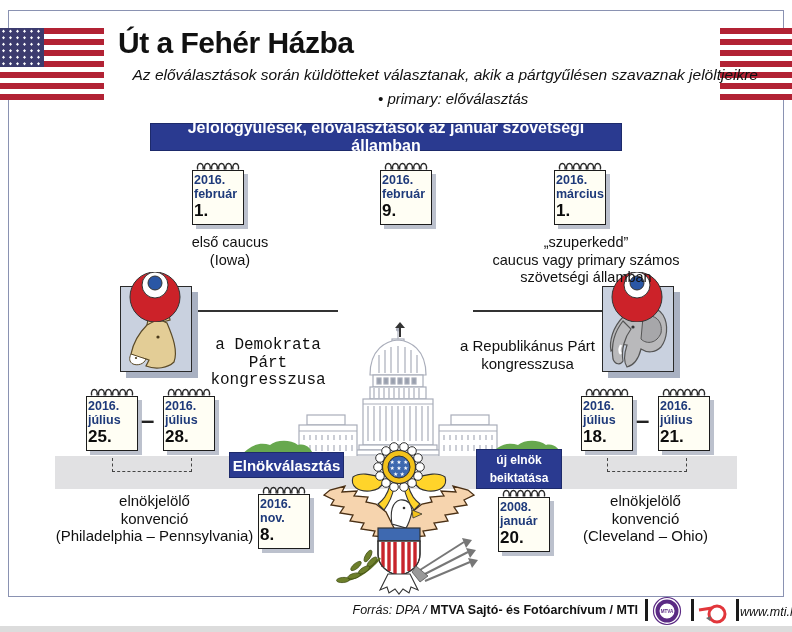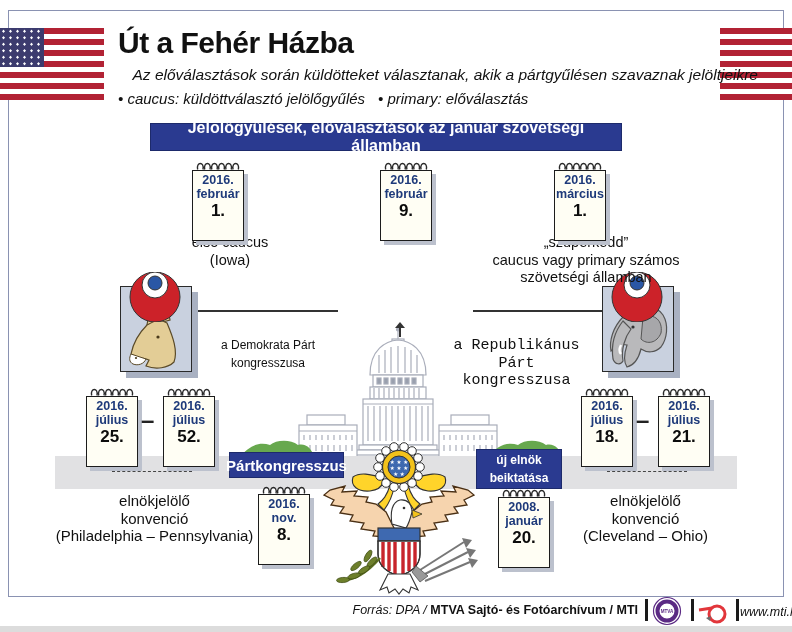--- a/index.html
+++ b/index.html
@@ -23,21 +23,21 @@
           align-items:center;justify-content:center;text-align:center;z-index:7;
           white-space:pre-line;border:1px solid #1d2a6b;}
   #banner-primaries{left:150px;top:123px;width:470px;height:26px;font-size:16px;}
   #banner-congress{left:338px;top:298px;width:135px;height:25px;font-size:15.5px;}
   #banner-election{left:229px;top:452px;width:113px;height:24px;font-size:15px;}
   #banner-inauguration{left:476px;top:449px;width:84px;height:38px;font-size:12px;line-height:18px;}
   
   .cal{position:absolute;width:52px;z-index:6;}
   .cal-curls{display:block;margin:0 auto;width:46px;height:11px;}
   .cal-page{margin-top:-1px;background:#fffef4;border:1.6px solid #1c1c1c;
-            box-shadow:4px 4px 0 #bcc1cd;text-align:center;padding:3px 1px 20px;}
+            box-shadow:4px 4px 0 #bcc1cd;text-align:left;padding:3px 1px 4px;}
   .cal-y,.cal-m{color:#1e3a7a;font-weight:700;font-size:12.5px;line-height:13.5px;}
   .cal-d{color:#0c0c0c;font-weight:700;font-size:17px;line-height:18px;margin-top:1px;}
   
   .lbl{position:absolute;text-align:center;font-size:14.5px;line-height:17.5px;
        white-space:pre-line;z-index:5;color:#101010;}
   .dash{position:absolute;font-size:24px;font-weight:700;z-index:6;color:#222;}
   
   .party-box{position:absolute;width:70px;height:84px;background:#c9d1df;border:1.6px solid #2a2a2a;
              box-shadow:6px 6px 0 #a9b1c2;z-index:3;overflow:hidden;}
   .rosette{position:absolute;width:60px;height:50px;z-index:4;pointer-events:none;}
@@ -70,21 +70,20 @@
 
   <div id="inner-border"></div>
 
   <div class="abs stripes" id="flag-left">
     <div class="canton"></div>
   </div>
   <div class="abs stripes" id="flag-right"></div>
 
   <div class="abs" id="title">Út a Fehér Házba</div>
   <div class="abs" id="subtitle">Az előválasztások során küldötteket választanak, akik a pártgyűlésen szavaznak jelöltjeikre</div>
-  <div class="abs bullet" style="left:118px;">• caucus: küldöttválasztó jelölőgyűlés</div>
   <div class="abs bullet" style="left:378px;">• primary: előválasztás</div>
 
   <div class="banner" id="banner-primaries">Jelölőgyűlések, előválasztások az január szövetségi államban</div>
 
   <div class="cal" style="left:192px;top:160px;">
     <svg class="cal-curls" viewBox="0 0 52 11">
         <path d="M3 10 C1 1 11 1 9 10 M11 10 C9 1 19 1 17 10 M19 10 C17 1 27 1 25 10 M27 10 C25 1 35 1 33 10 M35 10 C33 1 43 1 41 10 M43 10 C41 1 51 1 49 10" stroke="#2a2a2a" stroke-width="1.6" fill="none"></path>
       </svg>
     <div class="cal-page">
         <div class="cal-y">2016.</div>
@@ -148,23 +147,23 @@
       <circle cx="30" cy="40" r="1.6" fill="#333"></circle>
       <path d="M18 58 C16 62 16 65 18 67" stroke="#fff" stroke-width="2.4" fill="none"></path>
     </svg>
   </div>
   <svg class="rosette" style="left:607px;top:272px;" viewBox="0 0 60 50">
     <circle cx="30" cy="25" r="25" fill="#cc2229" stroke="#333" stroke-width="1"></circle>
     <circle cx="30" cy="13" r="13" fill="#ffffff" stroke="#333" stroke-width="1"></circle>
     <circle cx="30" cy="11" r="7" fill="#2a57a5" stroke="#333" stroke-width="1"></circle>
   </svg>
 
-  <div class="lbl" style="left:198px;top:337px;width:140px;font-size:12px;">a Demokrata Párt
+  <div class="lbl" style="left:198px;top:337px;width:140px;font-size:16px;font-family:Liberation Mono, monospace;">a Demokrata Párt
 kongresszusa</div>
-  <div class="lbl" style="left:444px;top:337px;width:145px;font-size:15px;font-family:Liberation Mono, monospace;">a Republikánus Párt
+  <div class="lbl" style="left:455px;top:337px;width:145px;font-size:15px;">a Republikánus Párt
 kongresszusa</div>
 
   <svg class="abs" id="capitol" viewBox="0 0 210 131">
     <g stroke="#a9adba" stroke-width="1.2" fill="#ffffff">
       <line x1="105" y1="1" x2="105" y2="12"></line>
         <circle cx="105" cy="2.5" r="1.5" fill="#a9adba"></circle>
       <rect x="99" y="12" width="12" height="9"></rect>
       <path d="M77 48 C77 22 93 14 105 13 C117 14 133 22 133 48 Z"></path>
       <line x1="86" y1="28" x2="86" y2="46"></line>
         <line x1="92" y1="23" x2="92" y2="46"></line>
@@ -270,21 +269,21 @@
       </div>
   </div>
   <div class="dash" style="left:141px;top:406px;">–</div>
   <div class="cal" style="left:163px;top:386px;">
     <svg class="cal-curls" viewBox="0 0 52 11">
         <path d="M3 10 C1 1 11 1 9 10 M11 10 C9 1 19 1 17 10 M19 10 C17 1 27 1 25 10 M27 10 C25 1 35 1 33 10 M35 10 C33 1 43 1 41 10 M43 10 C41 1 51 1 49 10" stroke="#2a2a2a" stroke-width="1.6" fill="none"></path>
       </svg>
     <div class="cal-page">
         <div class="cal-y">2016.</div>
         <div class="cal-m">július</div>
-        <div class="cal-d">52.</div>
+        <div class="cal-d">28.</div>
       </div>
   </div>
   <div class="bracket" style="left:112px;top:458px;width:78px;"></div>
   <div class="lbl" style="left:52px;top:492px;width:205px;font-size:15px;">elnökjelölő
 konvenció
 (Philadelphia – Pennsylvania)</div>
 
   <div class="cal" style="left:581px;top:386px;">
     <svg class="cal-curls" viewBox="0 0 52 11">
         <path d="M3 10 C1 1 11 1 9 10 M11 10 C9 1 19 1 17 10 M19 10 C17 1 27 1 25 10 M27 10 C25 1 35 1 33 10 M35 10 C33 1 43 1 41 10 M43 10 C41 1 51 1 49 10" stroke="#2a2a2a" stroke-width="1.6" fill="none"></path>
@@ -304,21 +303,21 @@
         <div class="cal-y">2016.</div>
         <div class="cal-m">július</div>
         <div class="cal-d">21.</div>
       </div>
   </div>
   <div class="bracket" style="left:607px;top:458px;width:78px;"></div>
   <div class="lbl" style="left:553px;top:492px;width:185px;font-size:15px;">elnökjelölő
 konvenció
 (Cleveland – Ohio)</div>
 
-  <div class="banner" id="banner-election">Pártkongresszus</div>
+  <div class="banner" id="banner-election">Elnökválasztás</div>
   <div class="cal" style="left:258px;top:484px;">
     <svg class="cal-curls" viewBox="0 0 52 11">
         <path d="M3 10 C1 1 11 1 9 10 M11 10 C9 1 19 1 17 10 M19 10 C17 1 27 1 25 10 M27 10 C25 1 35 1 33 10 M35 10 C33 1 43 1 41 10 M43 10 C41 1 51 1 49 10" stroke="#2a2a2a" stroke-width="1.6" fill="none"></path>
       </svg>
     <div class="cal-page">
         <div class="cal-y">2016.</div>
         <div class="cal-m">nov.</div>
         <div class="cal-d">8.</div>
       </div>
   </div>

